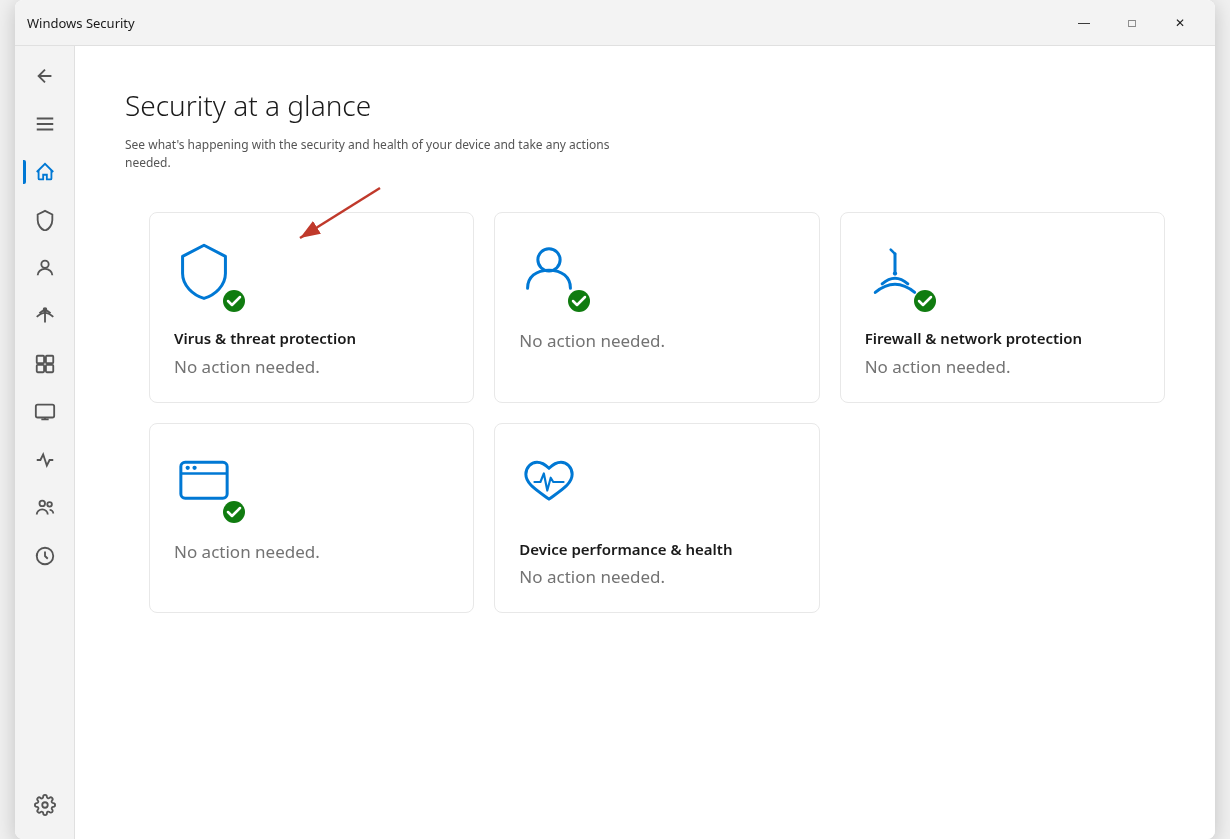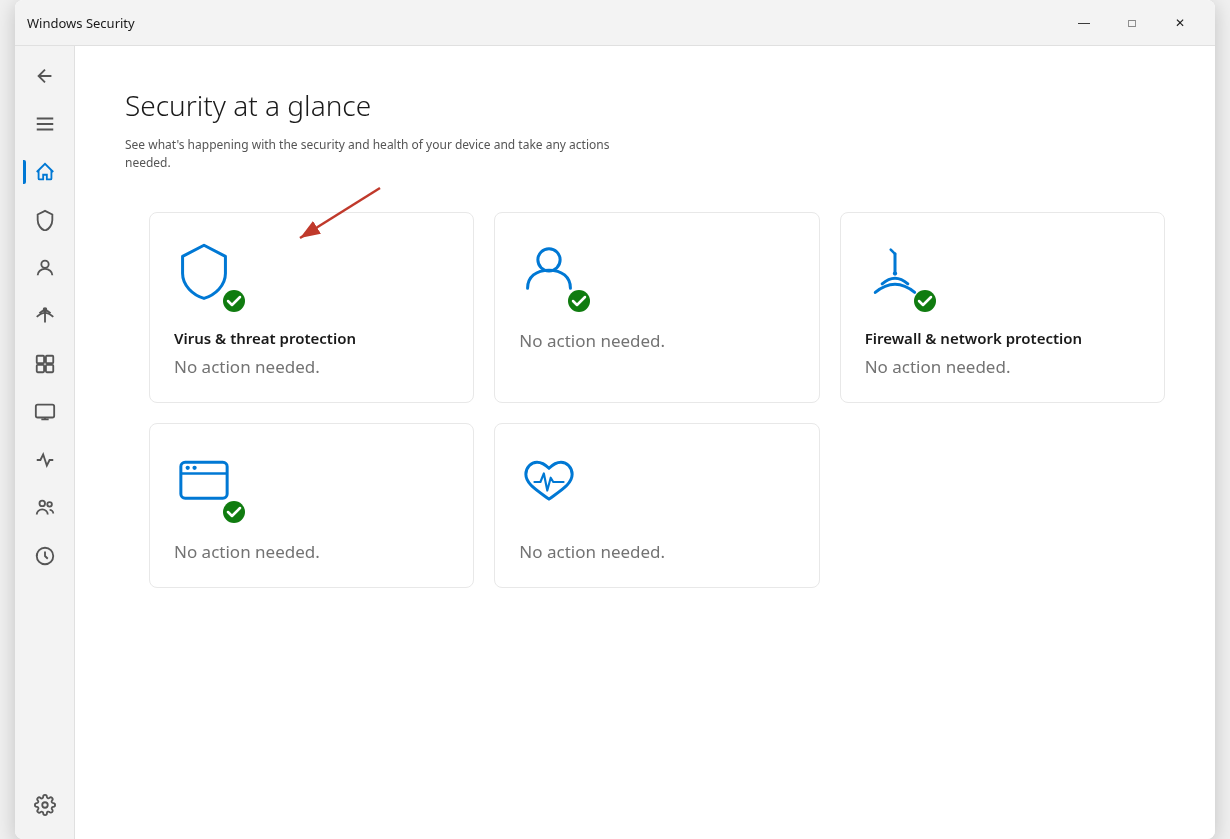--- a/index.html
+++ b/index.html
@@ -398,19 +398,20 @@
 
         <div class="card">
           <div class="card-icon">
             <svg viewBox="0 0 70 70" class="main-icon">
 
               <path d="M35 55 C20 44 8 37 8 26 C8 18 14 12 21 12 C26 12 31 15 35 19 C39 15 44 12 49 12 C56 12 62 18 62 26 C62 37 50 44 35 55Z" fill="none" stroke="#0078d4" stroke-width="3.5" stroke-linejoin="round"></path>
 
               <path d="M18 35 L25 35 L29 25 L33 45 L37 30 L40 35 L52 35" fill="none" stroke="#0078d4" stroke-width="2.5" stroke-linecap="round" stroke-linejoin="round"></path>
             </svg>
           </div>
+          <div class="card-title">Device performance &amp; health</div>
           <div class="card-status">No action needed.</div>
         </div>
 
       </div>
     </div>
   </div>
 </div>
 
 </body></html>

